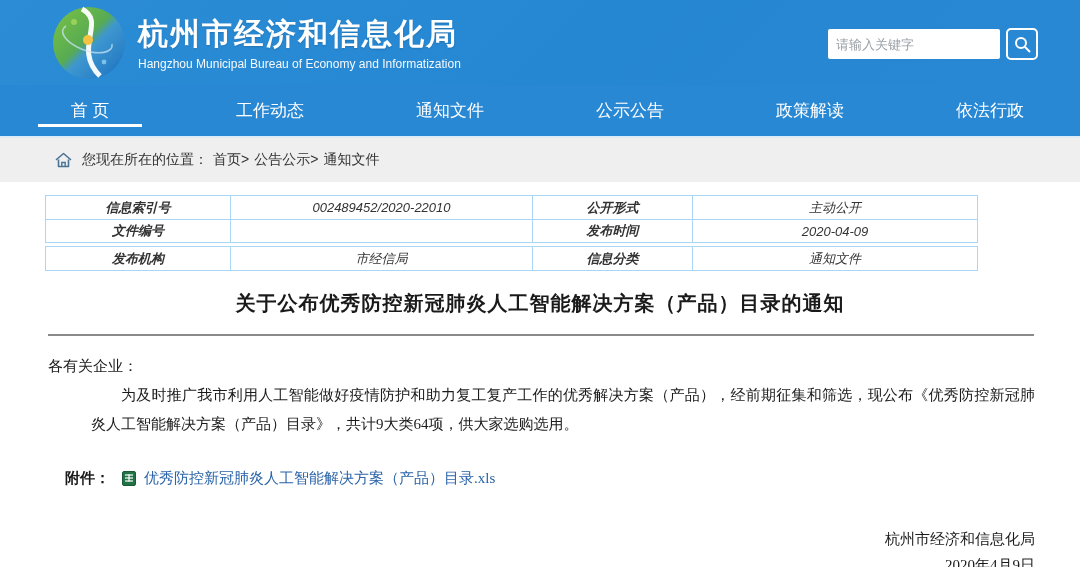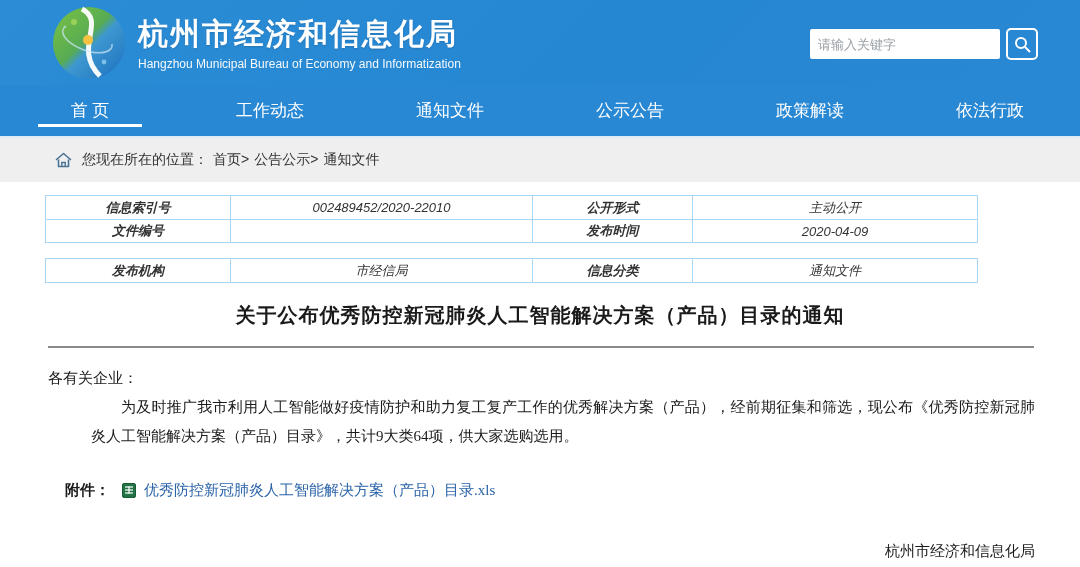--- a/index.html
+++ b/index.html
@@ -22,21 +22,21 @@
   .brand-title {
     font-size: 30px; font-weight: bold; letter-spacing: 2px;
     text-shadow: 0 1px 2px rgba(0,0,0,.15);
   }
   .brand-sub { font-size: 12px; margin-top: 2px; opacity: .95; }
   .search-area {
     position: absolute; right: 42px; top: 28px;
     display: flex; align-items: center;
   }
   .search-input {
-    width: 190px; height: 30px;
+    width: 172px; height: 30px;
     border: none; border-radius: 2px;
     padding: 0 8px; font-size: 13px; color: #444;
     outline: none; background: #ffffff;
   }
   .search-input::placeholder { color: #9aa0a6; }
   .search-btn {
     width: 32px; height: 32px; margin-left: 6px;
     background: transparent;
     border: 2px solid #ffffff; border-radius: 5px;
     display: flex; align-items: center; justify-content: center;
@@ -66,21 +66,21 @@
     height: 44px; background: #efefef;
     display: flex; align-items: center;
     padding-left: 55px;
     font-size: 14px; color: #333;
   }
   .breadcrumb .home-icon { margin-right: 10px; display: inline-flex; }
   .breadcrumb a { color: #333; text-decoration: none; margin-left: 5px; cursor: pointer; }
   
   .info-table { margin: 13px 45px 0 45px; width: 933px; font-size: 13px; color: #333; }
   .tbl-block { border: 1px solid #a9d6f5; font-style: italic; }
-  .tbl-block + .tbl-block { margin-top: 15px; }
+  .tbl-block + .tbl-block { margin-top: 3px; }
   .tbl-row { display: grid; grid-template-columns: 184px 302px 160px 1fr; height: 23px; }
   .tbl-row + .tbl-row { border-top: 1px solid #a9d6f5; }
   .tbl-cell {
     display: flex; align-items: center; justify-content: center;
     overflow: hidden; white-space: nowrap;
   }
   .tbl-cell.lbl { font-weight: bold; }
   .tbl-cell + .tbl-cell { border-left: 1px solid #a9d6f5; }
   
   .doc { font-family: "Liberation Serif", "DejaVu Serif", serif; color: #1a1a1a; }

